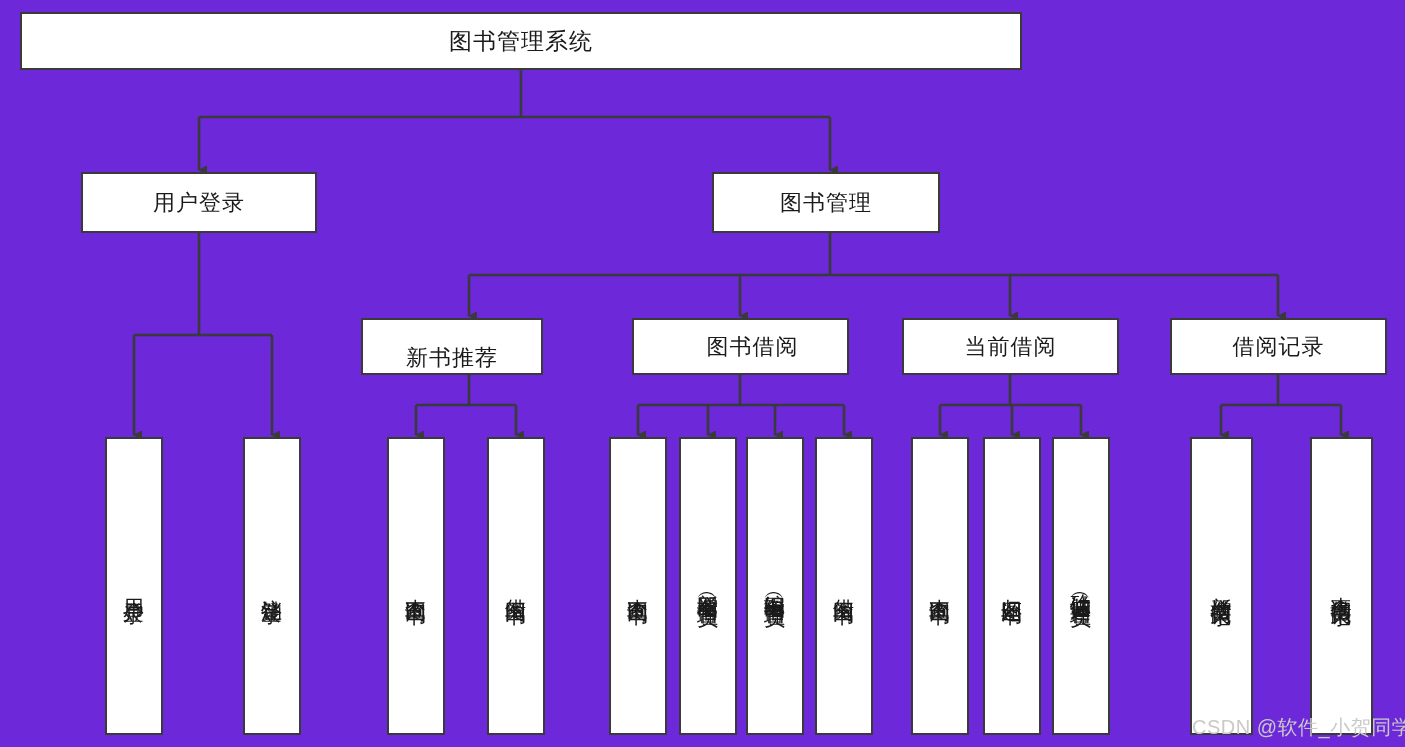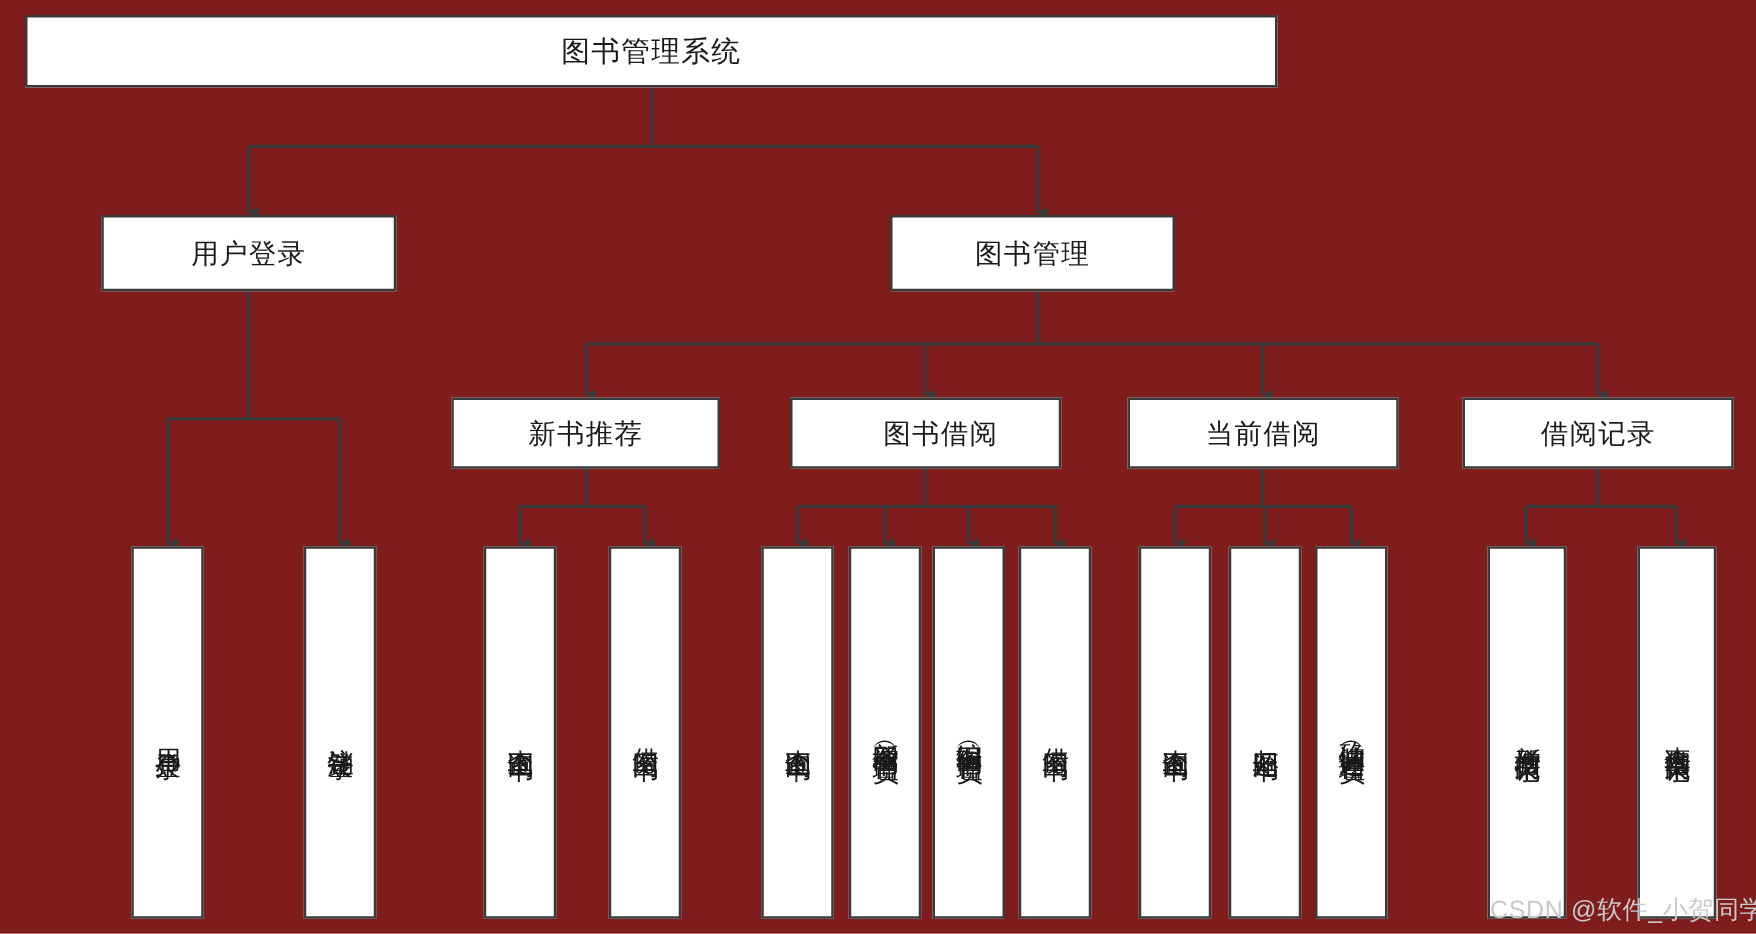--- a/index.html
+++ b/index.html
@@ -7,21 +7,21 @@
     padding: 0;
     background: #ffffff;
   }
   body {
     font-family: "Liberation Sans", "DejaVu Sans", sans-serif;
   }
   #canvas {
     position: relative;
     width: 1405px;
     height: 747px;
-    background: #7f1d1d;
+    background: #6d28d9;
     overflow: hidden;
   }
   svg.connectors {
     position: absolute;
     left: 0;
     top: 0;
     width: 1405px;
     height: 747px;
     pointer-events: none;
   }
@@ -123,21 +123,21 @@
     <span class="label">图书管理系统</span>
   </div>
 
   <div class="node horiz" id="l2-0" style="left: 81px; top: 172px; width: 236px; height: 61px;">
     <span class="label">用户登录</span>
   </div>
   <div class="node horiz" id="l2-1" style="left: 712px; top: 172px; width: 228px; height: 61px;">
     <span class="label">图书管理</span>
   </div>
 
-  <div class="node horiz" id="l3-0" style="left: 361px; top: 318px; width: 215px; height: 57px;">
+  <div class="node horiz" id="l3-0" style="left: 361px; top: 318px; width: 182px; height: 57px; align-items: flex-end;">
     <span class="label">新书推荐</span>
   </div>
   <div class="node horiz" id="l3-1" style="left: 632px; top: 318px; width: 217px; height: 57px; padding-left: 24px;">
     <span class="label">图书借阅</span>
   </div>
   <div class="node horiz" id="l3-2" style="left: 902px; top: 318px; width: 217px; height: 57px;">
     <span class="label">当前借阅</span>
   </div>
   <div class="node horiz" id="l3-3" style="left: 1170px; top: 318px; width: 217px; height: 57px;">
     <span class="label">借阅记录</span>

